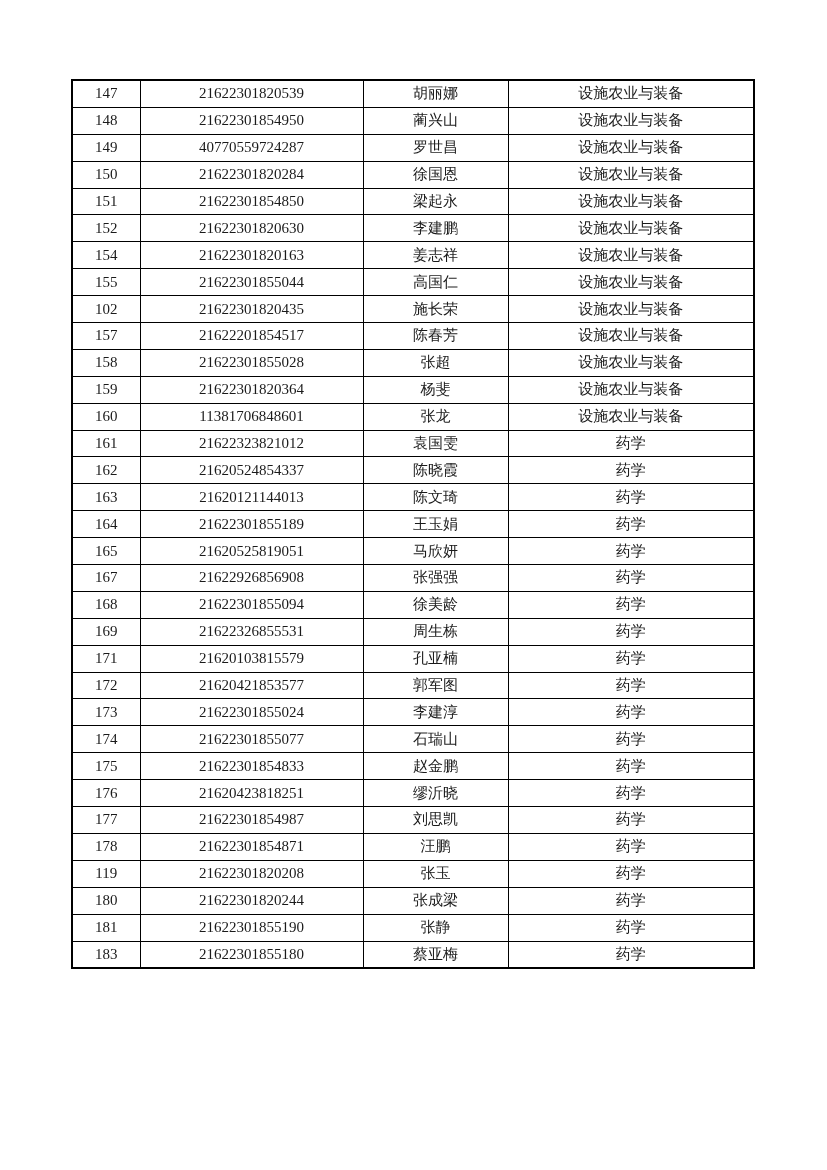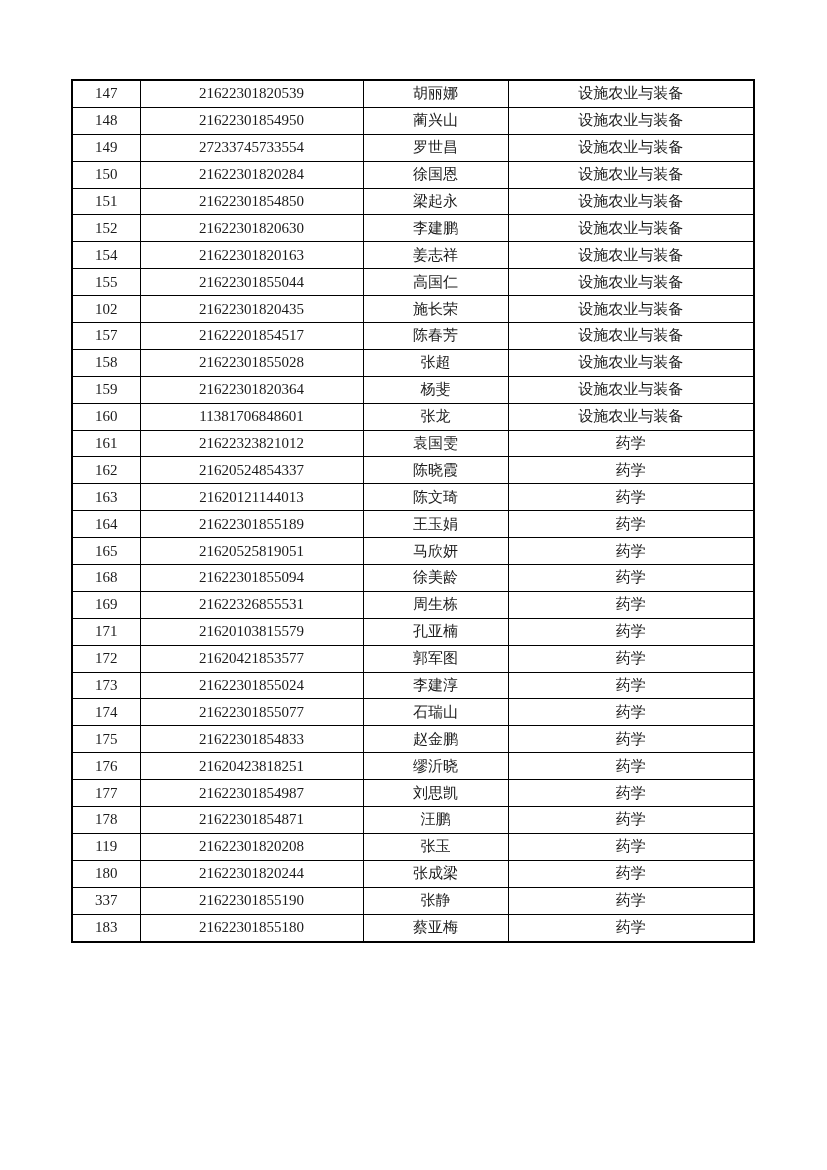--- a/index.html
+++ b/index.html
@@ -68,21 +68,21 @@
           <td>设施农业与装备</td>
         </tr>
         <tr>
           <td>148</td>
           <td>21622301854950</td>
           <td>蔺兴山</td>
           <td>设施农业与装备</td>
         </tr>
         <tr>
           <td>149</td>
-          <td>27233745733554</td>
+          <td>40770559724287</td>
           <td>罗世昌</td>
           <td>设施农业与装备</td>
         </tr>
         <tr>
           <td>150</td>
           <td>21622301820284</td>
           <td>徐国恩</td>
           <td>设施农业与装备</td>
         </tr>
         <tr>
@@ -163,20 +163,26 @@
           <td>王玉娟</td>
           <td>药学</td>
         </tr>
         <tr>
           <td>165</td>
           <td>21620525819051</td>
           <td>马欣妍</td>
           <td>药学</td>
         </tr>
         <tr>
+          <td>167</td>
+          <td>21622926856908</td>
+          <td>张强强</td>
+          <td>药学</td>
+        </tr>
+        <tr>
           <td>168</td>
           <td>21622301855094</td>
           <td>徐美龄</td>
           <td>药学</td>
         </tr>
         <tr>
           <td>169</td>
           <td>21622326855531</td>
           <td>周生栋</td>
           <td>药学</td>
@@ -235,21 +241,21 @@
           <td>张玉</td>
           <td>药学</td>
         </tr>
         <tr>
           <td>180</td>
           <td>21622301820244</td>
           <td>张成梁</td>
           <td>药学</td>
         </tr>
         <tr>
-          <td>337</td>
+          <td>181</td>
           <td>21622301855190</td>
           <td>张静</td>
           <td>药学</td>
         </tr>
         <tr>
           <td>183</td>
           <td>21622301855180</td>
           <td>蔡亚梅</td>
           <td>药学</td>
         </tr>

